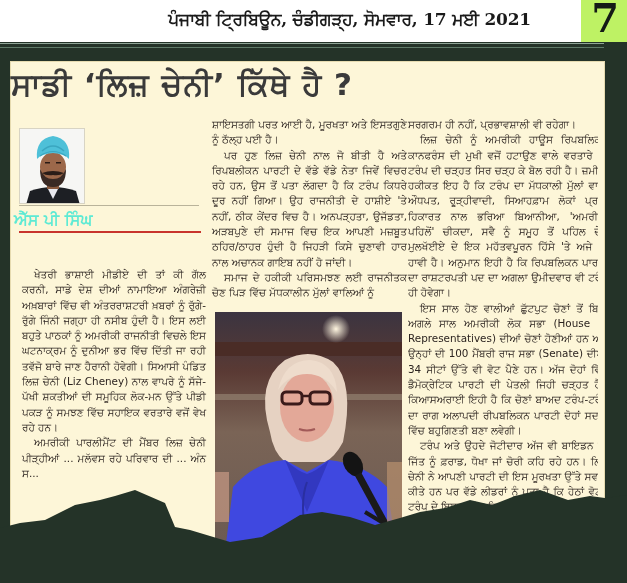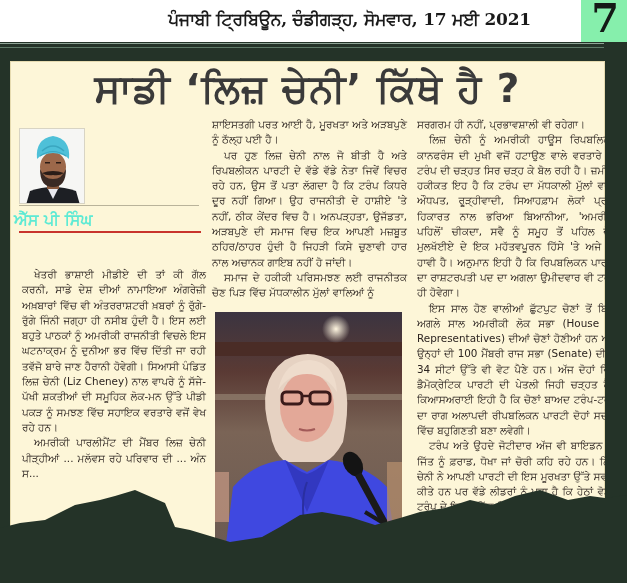--- a/index.html
+++ b/index.html
@@ -1,37 +1,37 @@
 <!DOCTYPE html>
 <html><head>
 <meta charset="utf-8">
 <style>
   * { box-sizing: border-box; margin: 0; padding: 0; }
   html, body { width: 627px; height: 583px; overflow: hidden; background: #243328; }
   body { position: relative; font-family: "DejaVu Sans", sans-serif; }
 
   
-  .masthead { position: absolute; left: 0; top: 0; width: 627px; height: 42px; background: #86efac; padding-left: 28px; }
+  .masthead { position: absolute; left: 0; top: 0; width: 627px; height: 42px; background: #bef264; padding-left: 28px; }
   .masthead-white { position: absolute; left: 0; top: 0; width: 581px; height: 42px; background: #ffffff; }
   .masthead-text { position: absolute; right: 50px; top: 9px; font-family: "DejaVu Serif", serif; font-weight: bold; font-size: 17px; color: #1a1a1a; white-space: nowrap; letter-spacing: -0.2px; }
   .page-num { position: absolute; right: 8px; top: -6px; font-family: "DejaVu Serif", serif; font-weight: bold; font-size: 40px; color: #141a16; }
   .rule-line { position: absolute; left: 0; top: 43px; width: 604px; height: 1px; background: #8fa496; }
   .rule-line.two { top: 47px; background: #5f7a68; }
 
   
   .paper { position: absolute; left: 10px; top: 61px; width: 595px; height: 522px; background: #fdf6d8; border: 1px solid #e6dbb0; }
-  .headline { position: absolute; left: 0; width: 100%; top: 4px; text-align: center; font-family: "DejaVu Sans", sans-serif; font-weight: bold; font-size: 39px; color: #3a3a3a; letter-spacing: 1px; }
+  .headline { position: absolute; left: 0; width: 100%; top: 4px; font-family: "DejaVu Sans", sans-serif; font-weight: bold; font-size: 31px; color: #3a3a3a; letter-spacing: 1px; }
 
   .col { position: absolute; font-size: 10.4px; line-height: 15.3px; color: #2c2420; text-align: justify; }
   .col p { text-indent: 0; }
   .col p.ind { text-indent: 12px; }
 
   .col-left { left: 22px; top: 267px; width: 184px; }
   .col-mid { left: 212px; top: 117px; width: 195px; }
-  .col-right { left: 417px; top: 117px; width: 190px; overflow: hidden; white-space: nowrap; }
+  .col-right { left: 408px; top: 117px; width: 190px; overflow: hidden; white-space: nowrap; }
   .col-right p { white-space: normal; width: 200px; }
 
   .author-photo { position: absolute; left: 19px; top: 128px; width: 66px; height: 76px; background: #f4f4f2; overflow: hidden; border: 1px solid #d8d4c4; }
   .author-name { position: absolute; left: 14px; top: 210px; font-weight: bold; font-size: 16px; color: #5eead4; }
   .name-rule-grey { position: absolute; left: 19px; top: 205px; width: 180px; height: 1px; background: #b9b39a; }
   .name-rule-red { position: absolute; left: 19px; top: 231px; width: 182px; height: 2px; background: #c8342c; }
 
   .news-photo { position: absolute; left: 215px; top: 312px; width: 187px; height: 240px; overflow: hidden; background: #4a3c36; }
 
   .tear { position: absolute; left: 0; top: 0; width: 627px; height: 583px; pointer-events: none; }
@@ -80,21 +80,21 @@
 <div class="name-rule-grey"></div>
 <div class="author-name">ਐੱਸ ਪੀ ਸਿੰਘ</div>
 <div class="name-rule-red"></div>
 
 <div class="col col-left">
   <p class="ind">ਖੇਤਰੀ ਭਾਸ਼ਾਈ ਮੀਡੀਏ ਦੀ ਤਾਂ ਕੀ ਗੱਲ ਕਰਨੀ, ਸਾਡੇ ਦੇਸ਼ ਦੀਆਂ ਨਾਮਾਇਆ ਅੰਗਰੇਜ਼ੀ ਅਖ਼ਬਾਰਾਂ ਵਿੱਚ ਵੀ ਅੰਤਰਰਾਸ਼ਟਰੀ ਖ਼ਬਰਾਂ ਨੂੰ ਰੁੱਗੇ-ਰੁੱਗੇ ਜਿੰਨੀ ਜਗ੍ਹਾ ਹੀ ਨਸੀਬ ਹੁੰਦੀ ਹੈ। ਇਸ ਲਈ ਬਹੁਤੇ ਪਾਠਕਾਂ ਨੂੰ ਅਮਰੀਕੀ ਰਾਜਨੀਤੀ ਵਿਚਲੇ ਇਸ ਘਟਨਾਕ੍ਰਮ ਨੂੰ ਦੁਨੀਆ ਭਰ ਵਿੱਚ ਦਿੱਤੀ ਜਾ ਰਹੀ ਤਵੱਜੋ ਬਾਰੇ ਜਾਣ ਹੈਰਾਨੀ ਹੋਵੇਗੀ। ਸਿਆਸੀ ਪੰਡਿਤ ਲਿਜ਼ ਚੇਨੀ (Liz Cheney) ਨਾਲ ਵਾਪਰੇ ਨੂੰ ਸੱਜੇ-ਪੱਖੀ ਸ਼ਕਤੀਆਂ ਦੀ ਸਮੂਹਿਕ ਲੋਕ-ਮਨ ਉੱਤੇ ਪੀਡੀ ਪਕੜ ਨੂੰ ਸਮਝਣ ਵਿੱਚ ਸਹਾਇਕ ਵਰਤਾਰੇ ਵਜੋਂ ਵੇਖ ਰਹੇ ਹਨ।</p>
   <p class="ind">ਅਮਰੀਕੀ ਪਾਰਲੀਮੈਂਟ ਦੀ ਮੈਂਬਰ ਲਿਜ਼ ਚੇਨੀ ਪੀੜ੍ਹੀਆਂ ... ਮਲੱਵਸ ਰਹੇ ਪਰਿਵਾਰ ਦੀ ... ਅੰਨ ਸ...</p>
 </div>
 
 <div class="col col-mid">
-  <p>ਸ਼ਾਇਸਤਗੀ ਪਰਤ ਆਈ ਹੈ, ਮੂਰਖਤਾ ਅਤੇ ਅੜਬਪੁਣੇ ਨੂੰ ਠੱਲ੍ਹ ਪਈ ਹੈ।</p>
+  <p>ਸ਼ਾਇਸਤਗੀ ਪਰਤ ਆਈ ਹੈ, ਮੂਰਖਤਾ ਅਤੇ ਇਸਤਗੁਣੇ ਨੂੰ ਠੱਲ੍ਹ ਪਈ ਹੈ।</p>
   <p class="ind">ਪਰ ਹੁਣ ਲਿਜ਼ ਚੇਨੀ ਨਾਲ ਜੋ ਬੀਤੀ ਹੈ ਅਤੇ ਰਿਪਬਲੀਕਨ ਪਾਰਟੀ ਦੇ ਵੱਡੇ ਵੱਡੇ ਨੇਤਾ ਜਿਵੇਂ ਵਿਚਰ ਰਹੇ ਹਨ, ਉਸ ਤੋਂ ਪਤਾ ਲੱਗਦਾ ਹੈ ਕਿ ਟਰੰਪ ਕਿਧਰੇ ਦੂਰ ਨਹੀਂ ਗਿਆ। ਉਹ ਰਾਜਨੀਤੀ ਦੇ ਹਾਸ਼ੀਏ 'ਤੇ ਨਹੀਂ, ਠੀਕ ਕੇਂਦਰ ਵਿਚ ਹੈ। ਅਨਪੜ੍ਹਤਾ, ਉਜੱਡਤਾ, ਅੜਬਪੁਣੇ ਦੀ ਸਮਾਜ ਵਿਚ ਇਕ ਆਪਣੀ ਮਜ਼ਬੂਤ ਠਹਿਰ/ਠਾਹਰ ਹੁੰਦੀ ਹੈ ਜਿਹੜੀ ਕਿਸੇ ਚੁਣਾਵੀ ਹਾਰ ਨਾਲ ਅਚਾਨਕ ਗਾਇਬ ਨਹੀਂ ਹੋ ਜਾਂਦੀ।</p>
   <p class="ind">ਸਮਾਜ ਦੇ ਹਕੀਕੀ ਪਰਿਸਮਝਣ ਲਈ ਰਾਜਨੀਤਕ ਚੋਣ ਪਿੜ ਵਿੱਚ ਮੱਧਕਾਲੀਨ ਮੁੱਲਾਂ ਵਾਲਿਆਂ ਨੂੰ</p>
 </div>
 
 <div class="news-photo">
   <svg width="187" height="240" viewBox="0 0 187 240">
     <defs>
       <linearGradient id="bg" x1="0" y1="0" x2="0" y2="1">
         <stop offset="0" stop-color="#3b3440"></stop>
         <stop offset="0.25" stop-color="#5a3a34"></stop>

